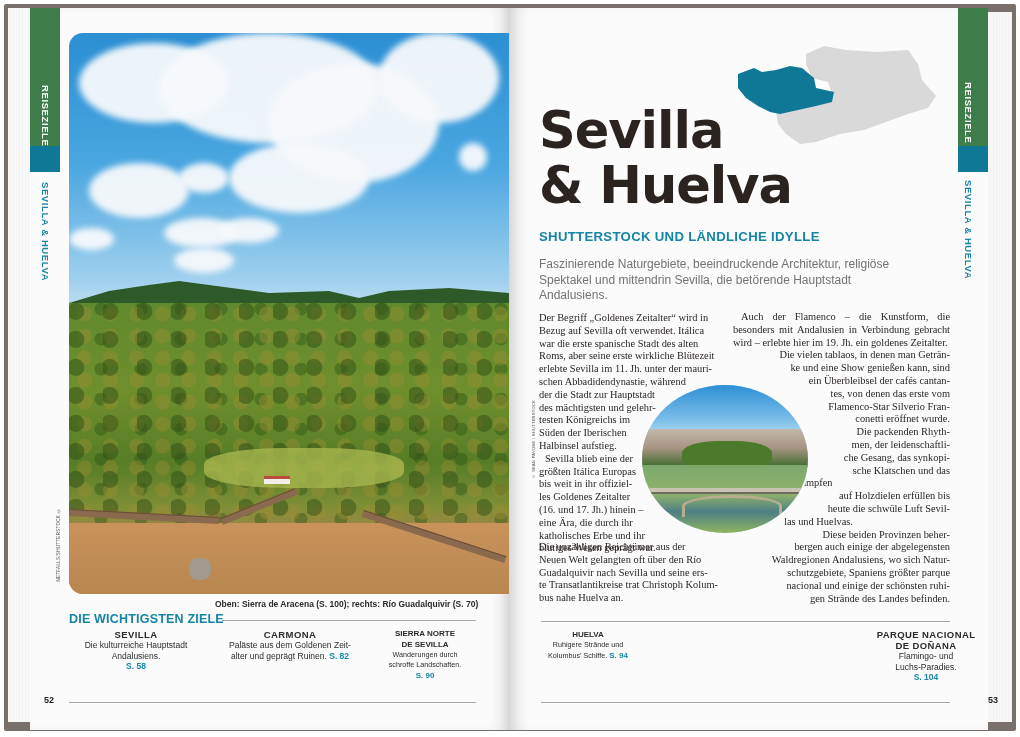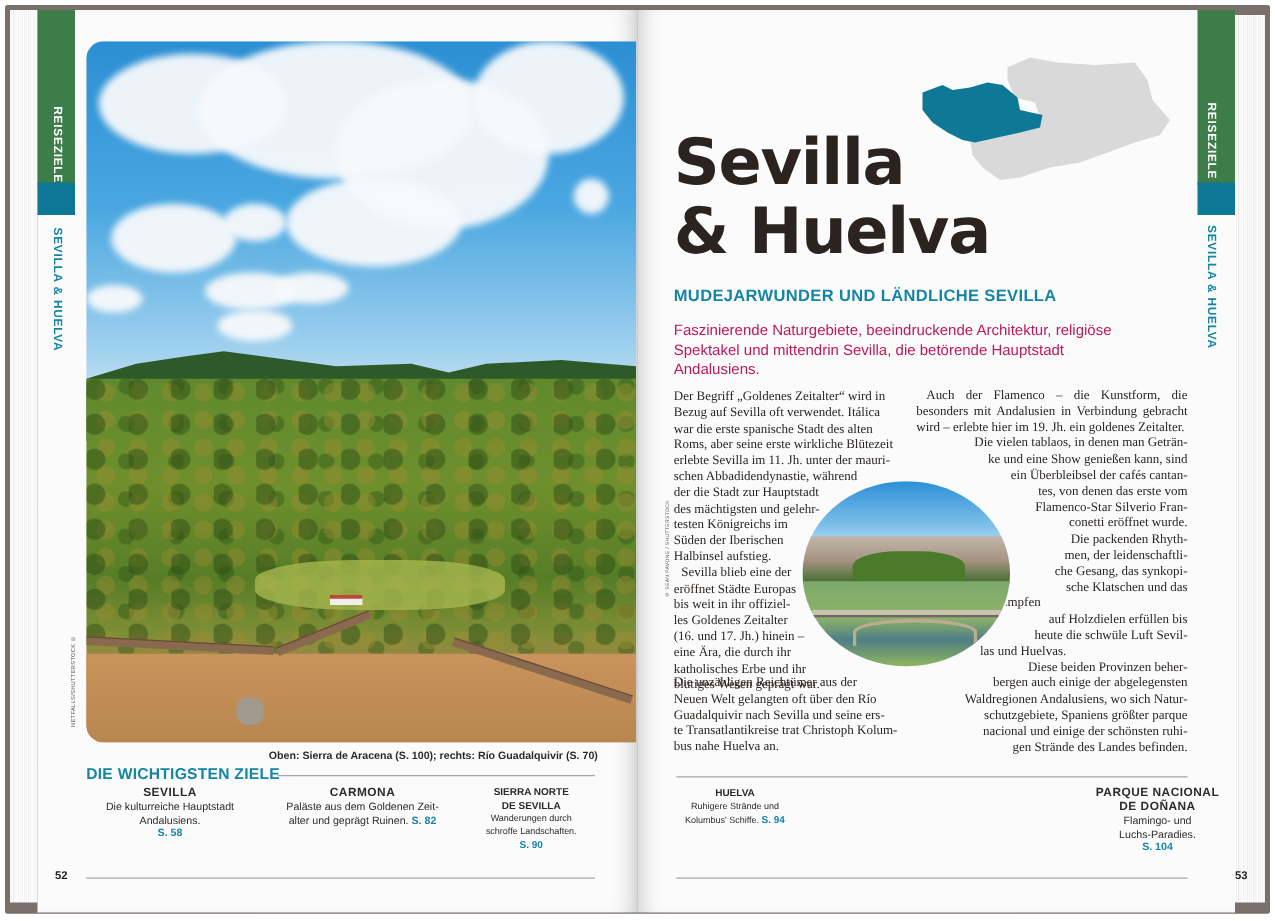--- a/index.html
+++ b/index.html
@@ -58,21 +58,21 @@
   .dest .desc { font-size: 8.5px; line-height: 10.5px; }
   .dest .desc.narrow { font-size: 7.2px; line-height: 10px; }
   .dest .ref { color: #1585a6; font-weight: bold; font-size: 8.5px; line-height: 11px; }
 
   .page-num { position: absolute; font-size: 9px; font-weight: bold; color: #222; }
 
   
   .map { position: absolute; left: 736px; top: 42px; width: 205px; height: 105px; }
   .title { position: absolute; left: 539px; top: 103px; font-size: 51px; font-weight: bold; line-height: 55px; color: #2a2320; letter-spacing: -1px; font-family: "DejaVu Sans", sans-serif; }
   .subtitle { position: absolute; left: 539px; top: 229px; font-size: 13.2px; font-weight: bold; color: #1585a6; letter-spacing: 0.3px; }
-  .intro { position: absolute; left: 539px; top: 257px; width: 360px; font-size: 12px; line-height: 15.5px; color: #be185d; }
+  .intro { position: absolute; left: 539px; top: 257px; width: 360px; font-size: 12px; line-height: 15.5px; color: #737373; }
 
   .body-text { font-family: "Liberation Serif", serif; font-size: 10.4px; line-height: 12.8px; color: #2a2624; position: absolute; }
   .col-left { left: 539px; top: 312px; width: 176px; }
   .col-right { left: 733px; top: 311px; width: 217px; text-align: justify; }
   .col-bottom { left: 539px; top: 541px; width: 176px; }
   .body-text p { margin: 0; }
   .body-text .indent { text-indent: 8px; }
   .line { display: block; white-space: nowrap; }
 
   .circle-photo { position: absolute; left: 640px; top: 383px; width: 170px; height: 152px; border-radius: 50%; overflow: hidden; background: #cfe6f1; border: 2px solid #fbfbfb; }
@@ -166,39 +166,39 @@
 
   <svg class="map" viewBox="0 0 205 105">
     <path d="M70 12 L88 4 L110 8 L140 10 L172 8 L182 22 L186 38 L200 54 L192 66 L172 72 L150 80 L128 88 L104 92 L80 100 L64 102 L50 92 L42 82 L40 70 L60 64 L78 56 L96 52 L92 40 L76 36 L70 22 Z" fill="#d9d9d9"></path>
     <path d="M2 32 L18 26 L26 30 L40 28 L54 24 L66 26 L78 36 L80 46 L98 50 L96 60 L80 64 L62 68 L44 72 L34 70 L22 64 L10 56 L2 46 Z" fill="#0e7896"></path>
   </svg>
 
   <div class="title">
     <div>Sevilla</div>
     <div>&amp; Huelva</div>
   </div>
-  <div class="subtitle">MUDEJARWUNDER UND LÄNDLICHE SEVILLA</div>
+  <div class="subtitle">SHUTTERSTOCK UND LÄNDLICHE IDYLLE</div>
   <div class="intro">Faszinierende Naturgebiete, beeindruckende Architektur, religiöse Spektakel und mittendrin Sevilla, die betörende Hauptstadt Andalusiens.</div>
 
   <div class="photo-credit" style="left:531px; top:400px; font-size:4px;">© SEAN PAVONE / SHUTTERSTOCK</div>
 
   <div class="body-text col-left">
     <span class="line">Der Begriff „Goldenes Zeitalter“ wird in</span>
     <span class="line">Bezug auf Sevilla oft verwendet. Itálica</span>
     <span class="line">war die erste spanische Stadt des alten</span>
     <span class="line">Roms, aber seine erste wirkliche Blütezeit</span>
     <span class="line">erlebte Sevilla im 11. Jh. unter der mauri-</span>
     <span class="line">schen Abbadidendynastie, während</span>
     <span class="line">der die Stadt zur Hauptstadt</span>
     <span class="line">des mächtigsten und gelehr-</span>
     <span class="line">testen Königreichs im</span>
     <span class="line">Süden der Iberischen</span>
     <span class="line">Halbinsel aufstieg.</span>
     <span class="line" style="padding-left:6px;">Sevilla blieb eine der</span>
-    <span class="line">eröffnet Städte Europas</span>
+    <span class="line">größten Itálica Europas</span>
     <span class="line">bis weit in ihr offiziel-</span>
     <span class="line">les Goldenes Zeitalter</span>
     <span class="line">(16. und 17. Jh.) hinein –</span>
     <span class="line">eine Ära, die durch ihr</span>
     <span class="line">katholisches Erbe und ihr</span>
     <span class="line">blutiges Wesen geprägt war.</span>
   </div>
 
   <div class="body-text col-bottom">
     <span class="line">Die unzähligen Reichtümer aus der</span>

